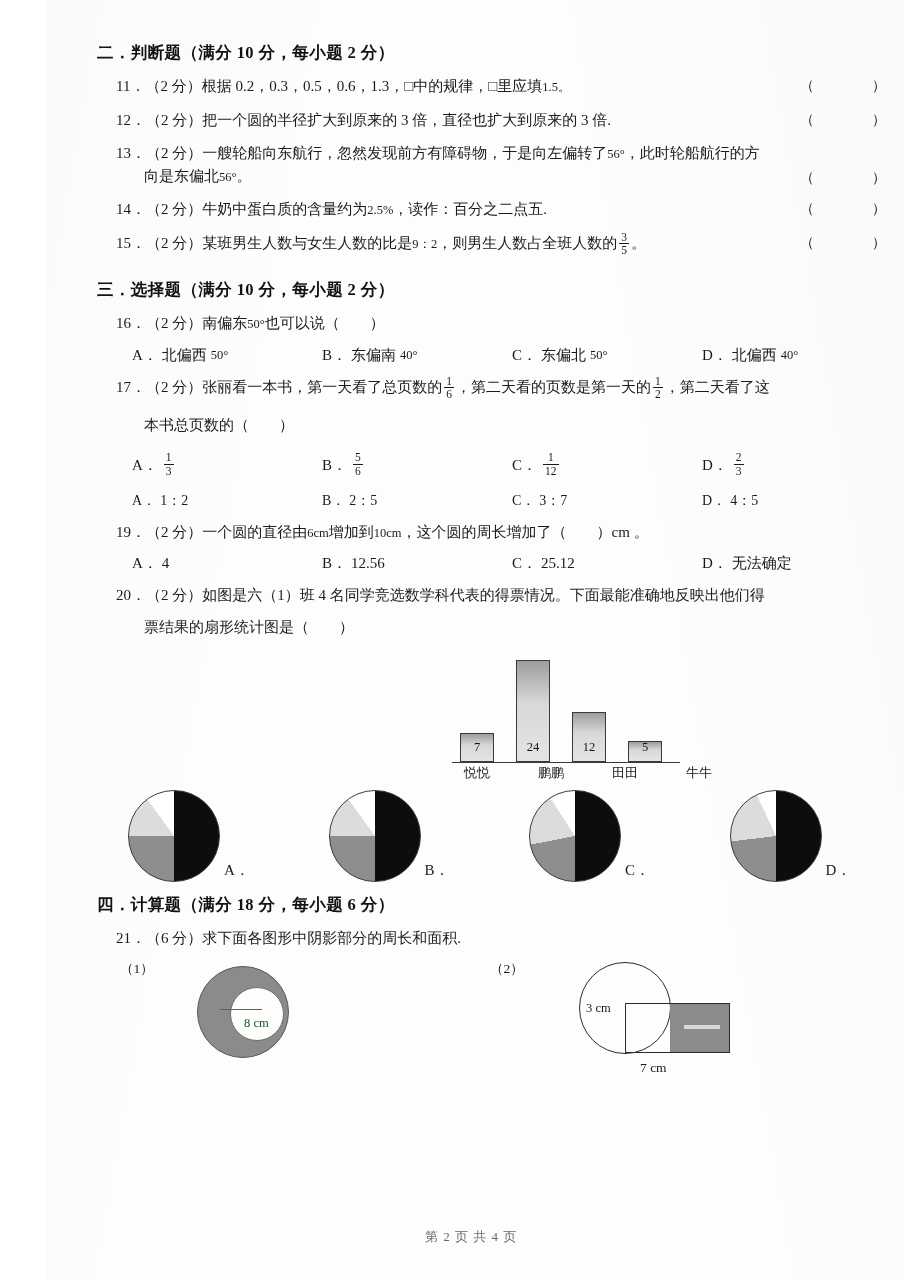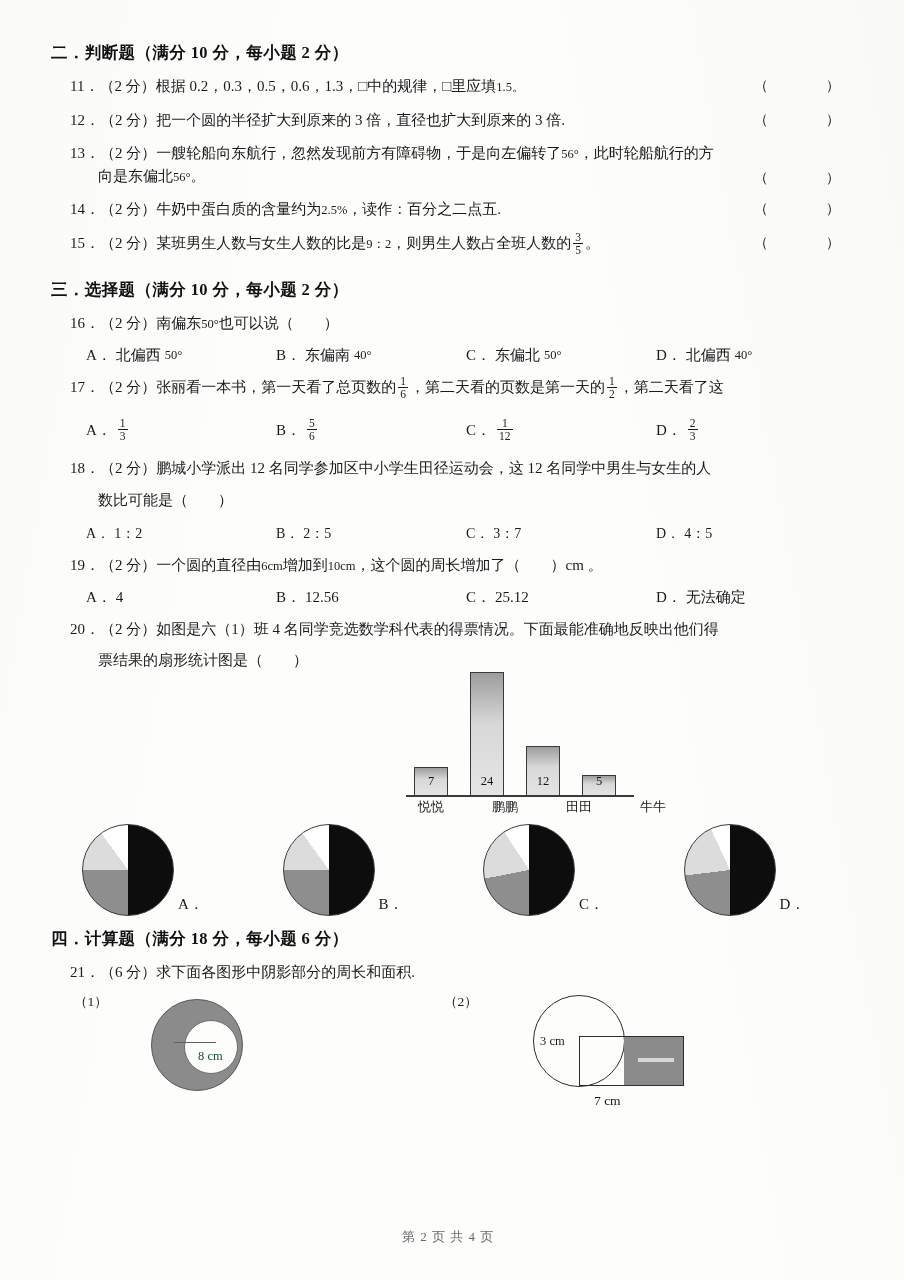--- a/index.html
+++ b/index.html
@@ -13,20 +13,21 @@
     font-family: "Liberation Serif", "DejaVu Serif", serif;
     color: #1a1a1a;
     position: relative;
     overflow: hidden;
   }
   .page {
     position: absolute;
     inset: 0;
     background: #fdfdfc;
     padding: 9px;
+    margin-left: 46px;
   }
   
   .scan-tint {
     position: absolute;
     inset: 0;
     background:
       linear-gradient(100deg, rgba(0,0,0,0.012) 0%, rgba(0,0,0,0) 30%),
       linear-gradient(260deg, rgba(0,0,0,0.015) 0%, rgba(0,0,0,0) 35%);
     pointer-events: none;
   }
@@ -316,20 +317,21 @@
     </div>
 
     <div class="q" style="margin-bottom:16px;">
       <span>17．（2 分）</span><span>张丽看一本书，第一天看了总页数的</span><span class="frac">
           <span class="num">1</span>
           <span class="den">6</span>
         </span><span>，第二天看的页数是第一天的</span><span class="frac">
           <span class="num">1</span>
           <span class="den">2</span>
         </span><span>，第二天看了这</span>
+      <span class="line2" style="margin-top:12px;">本书总页数的（　　）</span>
     </div>
 
     <div class="choices" style="margin-bottom:14px;">
       <div class="ch">
           <span class="lbl">A．</span>
           <span class="frac">
             <span class="num">1</span>
             <span class="den">3</span>
           </span>
         </div>
@@ -349,24 +351,20 @@
         </div>
       <div class="ch">
           <span class="lbl">D．</span>
           <span class="frac">
             <span class="num">2</span>
             <span class="den">3</span>
           </span>
         </div>
     </div>
 
-    <div class="q" style="margin-bottom:14px;">
-      <span>18．（2 分）</span><span>鹏城小学派出 12 名同学参加区中小学生田径运动会，这 12 名同学中男生与女生的人</span>
-      <span class="line2" style="margin-top:9px;">数比可能是（　　）</span>
-    </div>
 
     <div class="choices sm" style="font-size:14px;">
       <div class="ch">
           <span class="lbl">A．</span>
           <span>1：2</span>
         </div>
       <div class="ch">
           <span class="lbl">B．</span>
           <span>2：5</span>
         </div>
@@ -410,21 +408,21 @@
 
     <div class="barchart">
       <div class="axis"></div>
       <div class="bars">
         <div class="bar-col">
           <div class="bar" style="height:29px;">
               <span class="v">7</span>
             </div>
         </div>
         <div class="bar-col">
-          <div class="bar" style="height:124px;">
+          <div class="bar" style="height:102px;">
               <span class="v">24</span>
             </div>
         </div>
         <div class="bar-col">
           <div class="bar" style="height:50px;">
               <span class="v">12</span>
             </div>
         </div>
         <div class="bar-col">
           <div class="bar" style="height:21px;">

